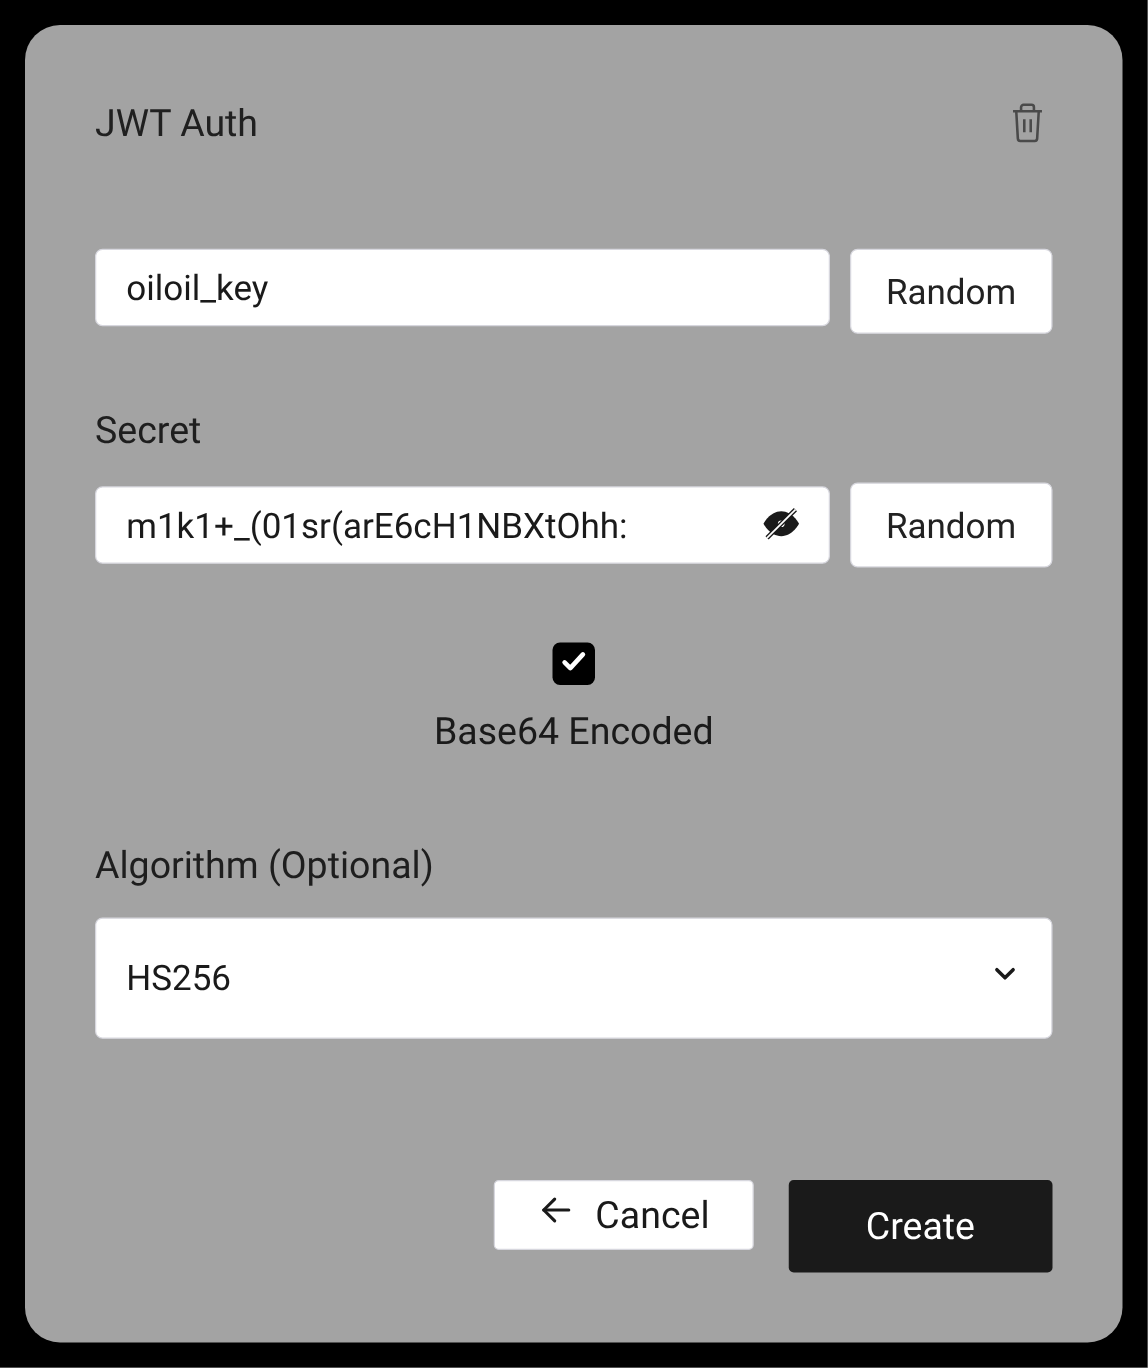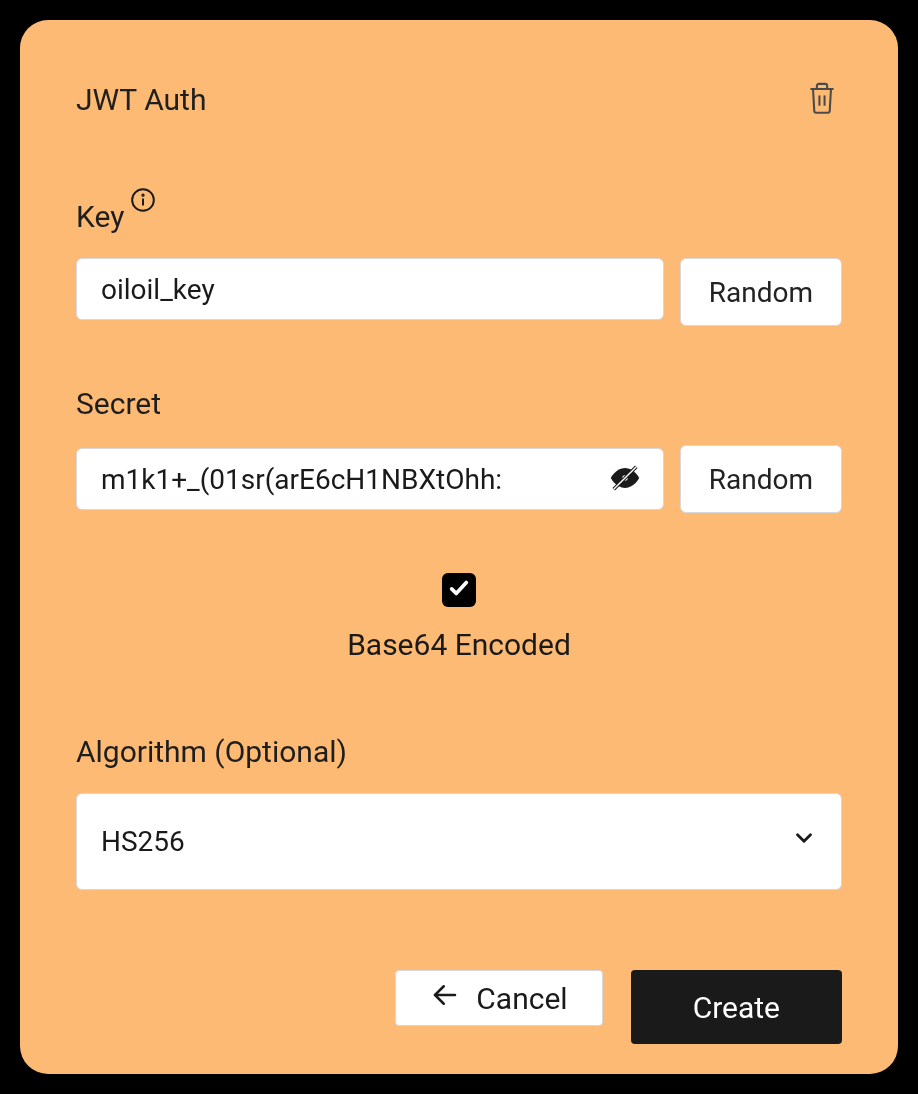--- a/index.html
+++ b/index.html
@@ -10,21 +10,21 @@
     body {
       font-family: -apple-system, BlinkMacSystemFont, "Segoe UI", Roboto, Helvetica, Arial, sans-serif;
       background: #000;
       width: 918px;
       height: 1094px;
       display: flex;
       align-items: center;
       justify-content: center;
     }
     .card {
-      background: #fdba74;
+      background: #a3a3a3;
       width: 878px;
       height: 1054px;
       border-radius: 28px;
       padding: 56px 56px 56px 56px;
       display: flex;
       flex-direction: column;
     }
     .header {
       display: flex;
       justify-content: space-between;
@@ -209,30 +209,20 @@
           <path d="M8 7V4.5C8 3.7 8.7 3 9.5 3h5c.8 0 1.5.7 1.5 1.5V7"></path>
           <path d="M5 7l1 17c0 .8.7 1.5 1.5 1.5h9c.8 0 1.5-.7 1.5-1.5L19 7"></path>
           <path d="M10 12v8"></path>
           <path d="M14 12v8"></path>
         </svg>
       </span>
     </button>
   </div>
 
   <div class="field-group">
-    <div class="label-row">
-      <span class="field-label">Key</span>
-      <span class="info-icon-wrap">
-        <svg width="26" height="26" viewBox="0 0 24 24" fill="none" stroke="#1a1a1a" stroke-width="1.8">
-          <circle cx="12" cy="12" r="10"></circle>
-          <line x1="12" y1="10.5" x2="12" y2="17"></line>
-          <circle cx="12" cy="7.5" r="0.6" fill="#1a1a1a"></circle>
-        </svg>
-      </span>
-    </div>
     <div class="input-row">
       <input class="text-input" type="text" value="oiloil_key" style="">
       <button class="secondary-btn">Random</button>
     </div>
   </div>
 
   <div class="field-group">
     <div class="label-row">
       <span class="field-label">Secret</span>
     </div>

